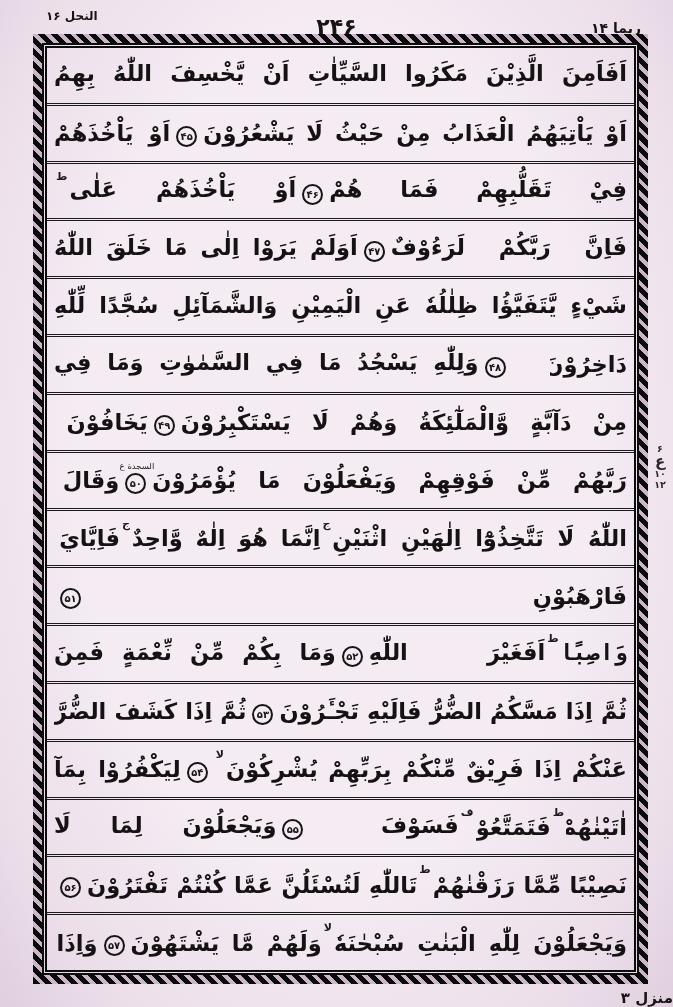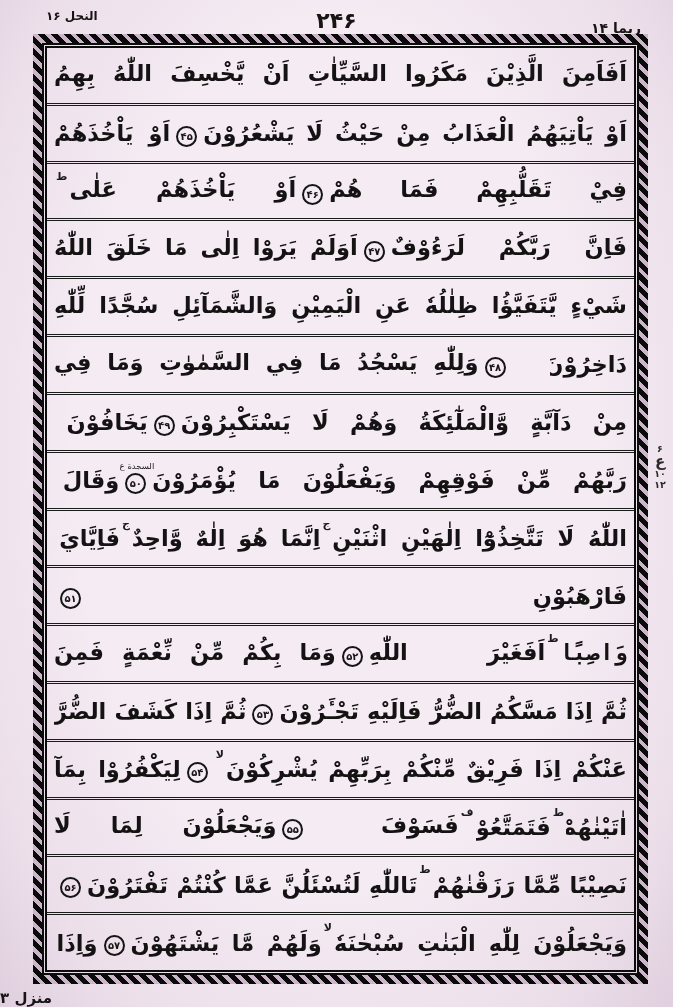--- a/index.html
+++ b/index.html
@@ -9,21 +9,21 @@
     font-family:"DejaVu Sans", sans-serif;
   }
   .page{
     position:relative;width:673px;height:1007px;overflow:hidden;
     background:radial-gradient(ellipse at 50% 45%, #f4ebf3 55%, #ecdfea 82%, #e0cfde 100%);
     color:#181414;
   }
   
   .hdr-left{position:absolute;top:9px;left:46px;font-size:12px;font-weight:bold;direction:rtl;}
   .hdr-right{position:absolute;top:20px;right:32px;font-size:14px;font-weight:bold;direction:rtl;text-decoration:underline;}
-  .hdr-center{position:absolute;top:8px;left:50%;transform:translateX(-50%);
+  .hdr-center{position:absolute;top:14px;left:50%;transform:translateX(-50%);
     font-size:22px;font-weight:bold;letter-spacing:1px;}
   
   .frame{
     position:absolute;left:33px;top:34px;width:615px;height:950px;box-sizing:border-box;
     border:9px solid #000;
     border-image:repeating-linear-gradient(45deg,#0a0a0a 0 5px,#cab6c8 5px 9px) 9;
   }
   .frame-inner{
     position:absolute;inset:0;border:5px double #0c0c0c;
     display:flex;flex-direction:column;box-sizing:border-box;
@@ -55,21 +55,21 @@
   }
   
   .ruku{
     position:absolute;right:0px;top:444px;width:26px;
     display:flex;flex-direction:column;align-items:center;
     font-size:9.5px;font-weight:bold;line-height:1.1;color:#2a2a2a;
   }
   .ruku .ain{font-size:15px;line-height:1;}
   
   .footer{
-    position:absolute;bottom:0px;left:0;right:0;text-align:left;
+    position:absolute;bottom:0px;left:0;right:0;text-align:right;
     font-size:15px;font-weight:bold;direction:rtl;
   }
 </style>
 </head>
 <body>
 
 <div class="page">
 
   <div class="hdr-right">ربما ۱۴</div>
   <div class="hdr-center">۲۴۶</div>

